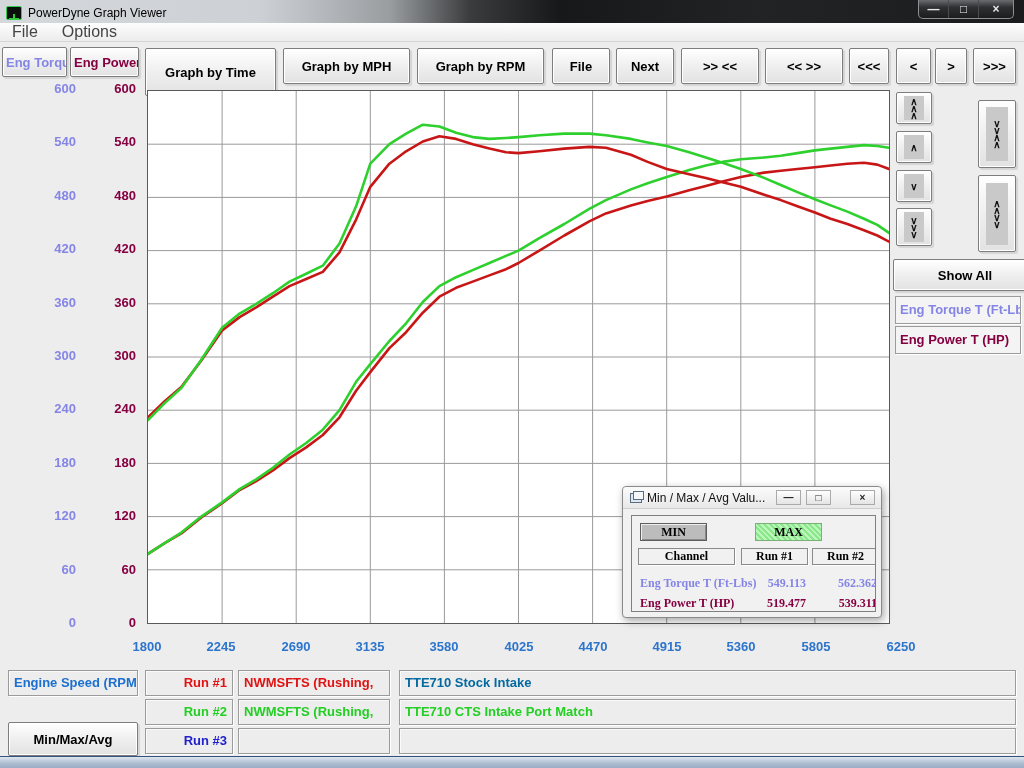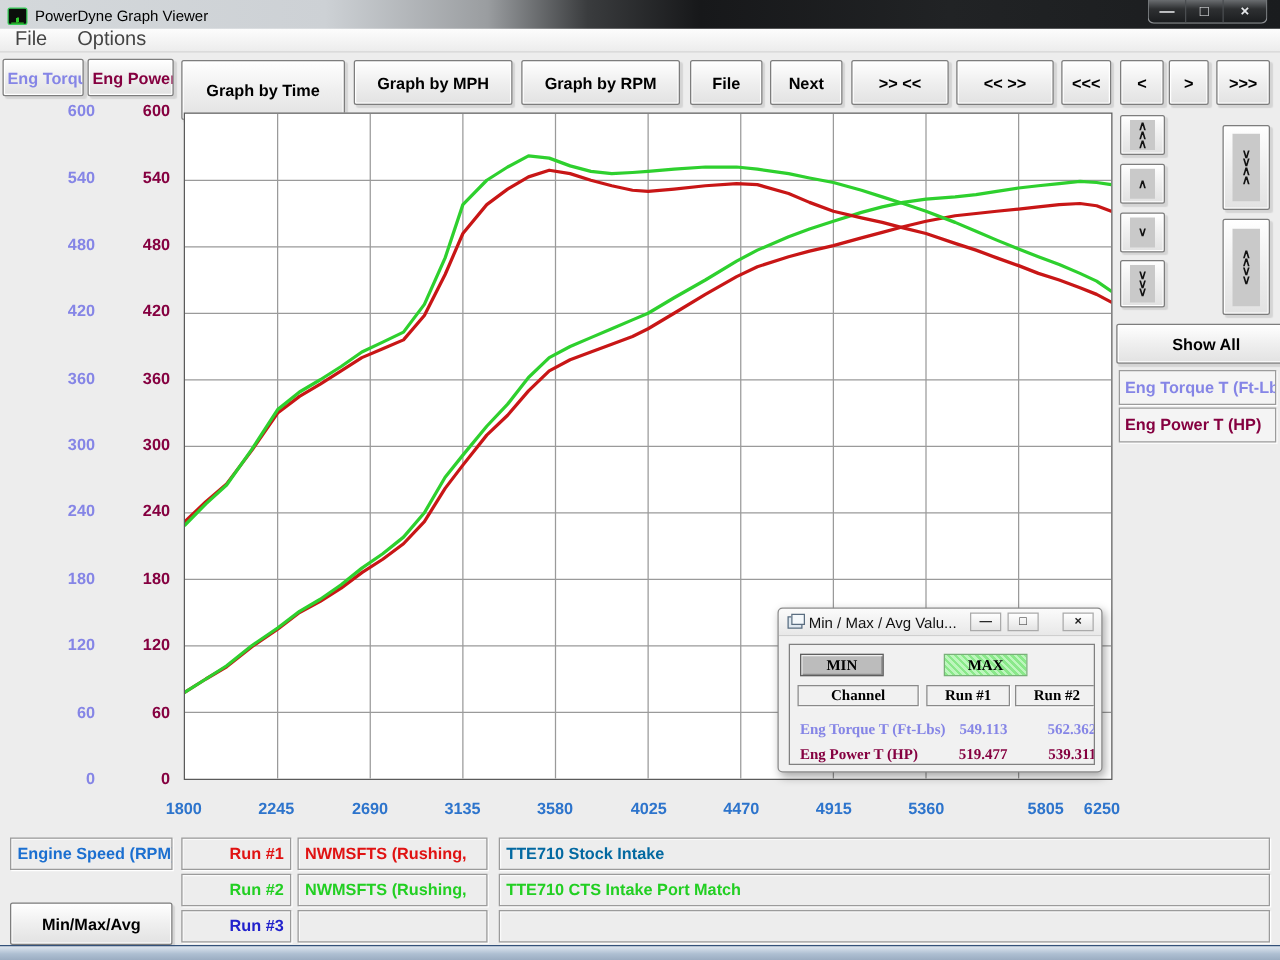--- a/index.html
+++ b/index.html
@@ -175,22 +175,22 @@
 <div id="xticks">
     <div class="xtick" style="left: 112px;">1800</div>
     <div class="xtick" style="left: 186px;">2245</div>
     <div class="xtick" style="left: 261px;">2690</div>
     <div class="xtick" style="left: 335px;">3135</div>
     <div class="xtick" style="left: 409px;">3580</div>
     <div class="xtick" style="left: 484px;">4025</div>
     <div class="xtick" style="left: 558px;">4470</div>
     <div class="xtick" style="left: 632px;">4915</div>
     <div class="xtick" style="left: 706px;">5360</div>
-    <div class="xtick" style="left: 781px; text-align: right;">5805</div>
-    <div class="xtick" style="left: 826px; text-align: right;">6250</div>
+    <div class="xtick" style="left: 781px;">5805</div>
+    <div class="xtick" style="left: 866px;">6250</div>
   </div>
 
 <button class="btn stepper" style="left:896px;top:92px;width:36px;height:32px;">
     <span class="stepper-face" style="width:20px;height:24px;">
       <span>∧</span>
       <span>∧</span>
       <span>∧</span>
     </span>
   </button>
 <button class="btn stepper" style="left:896px;top:131px;width:36px;height:32px;">

